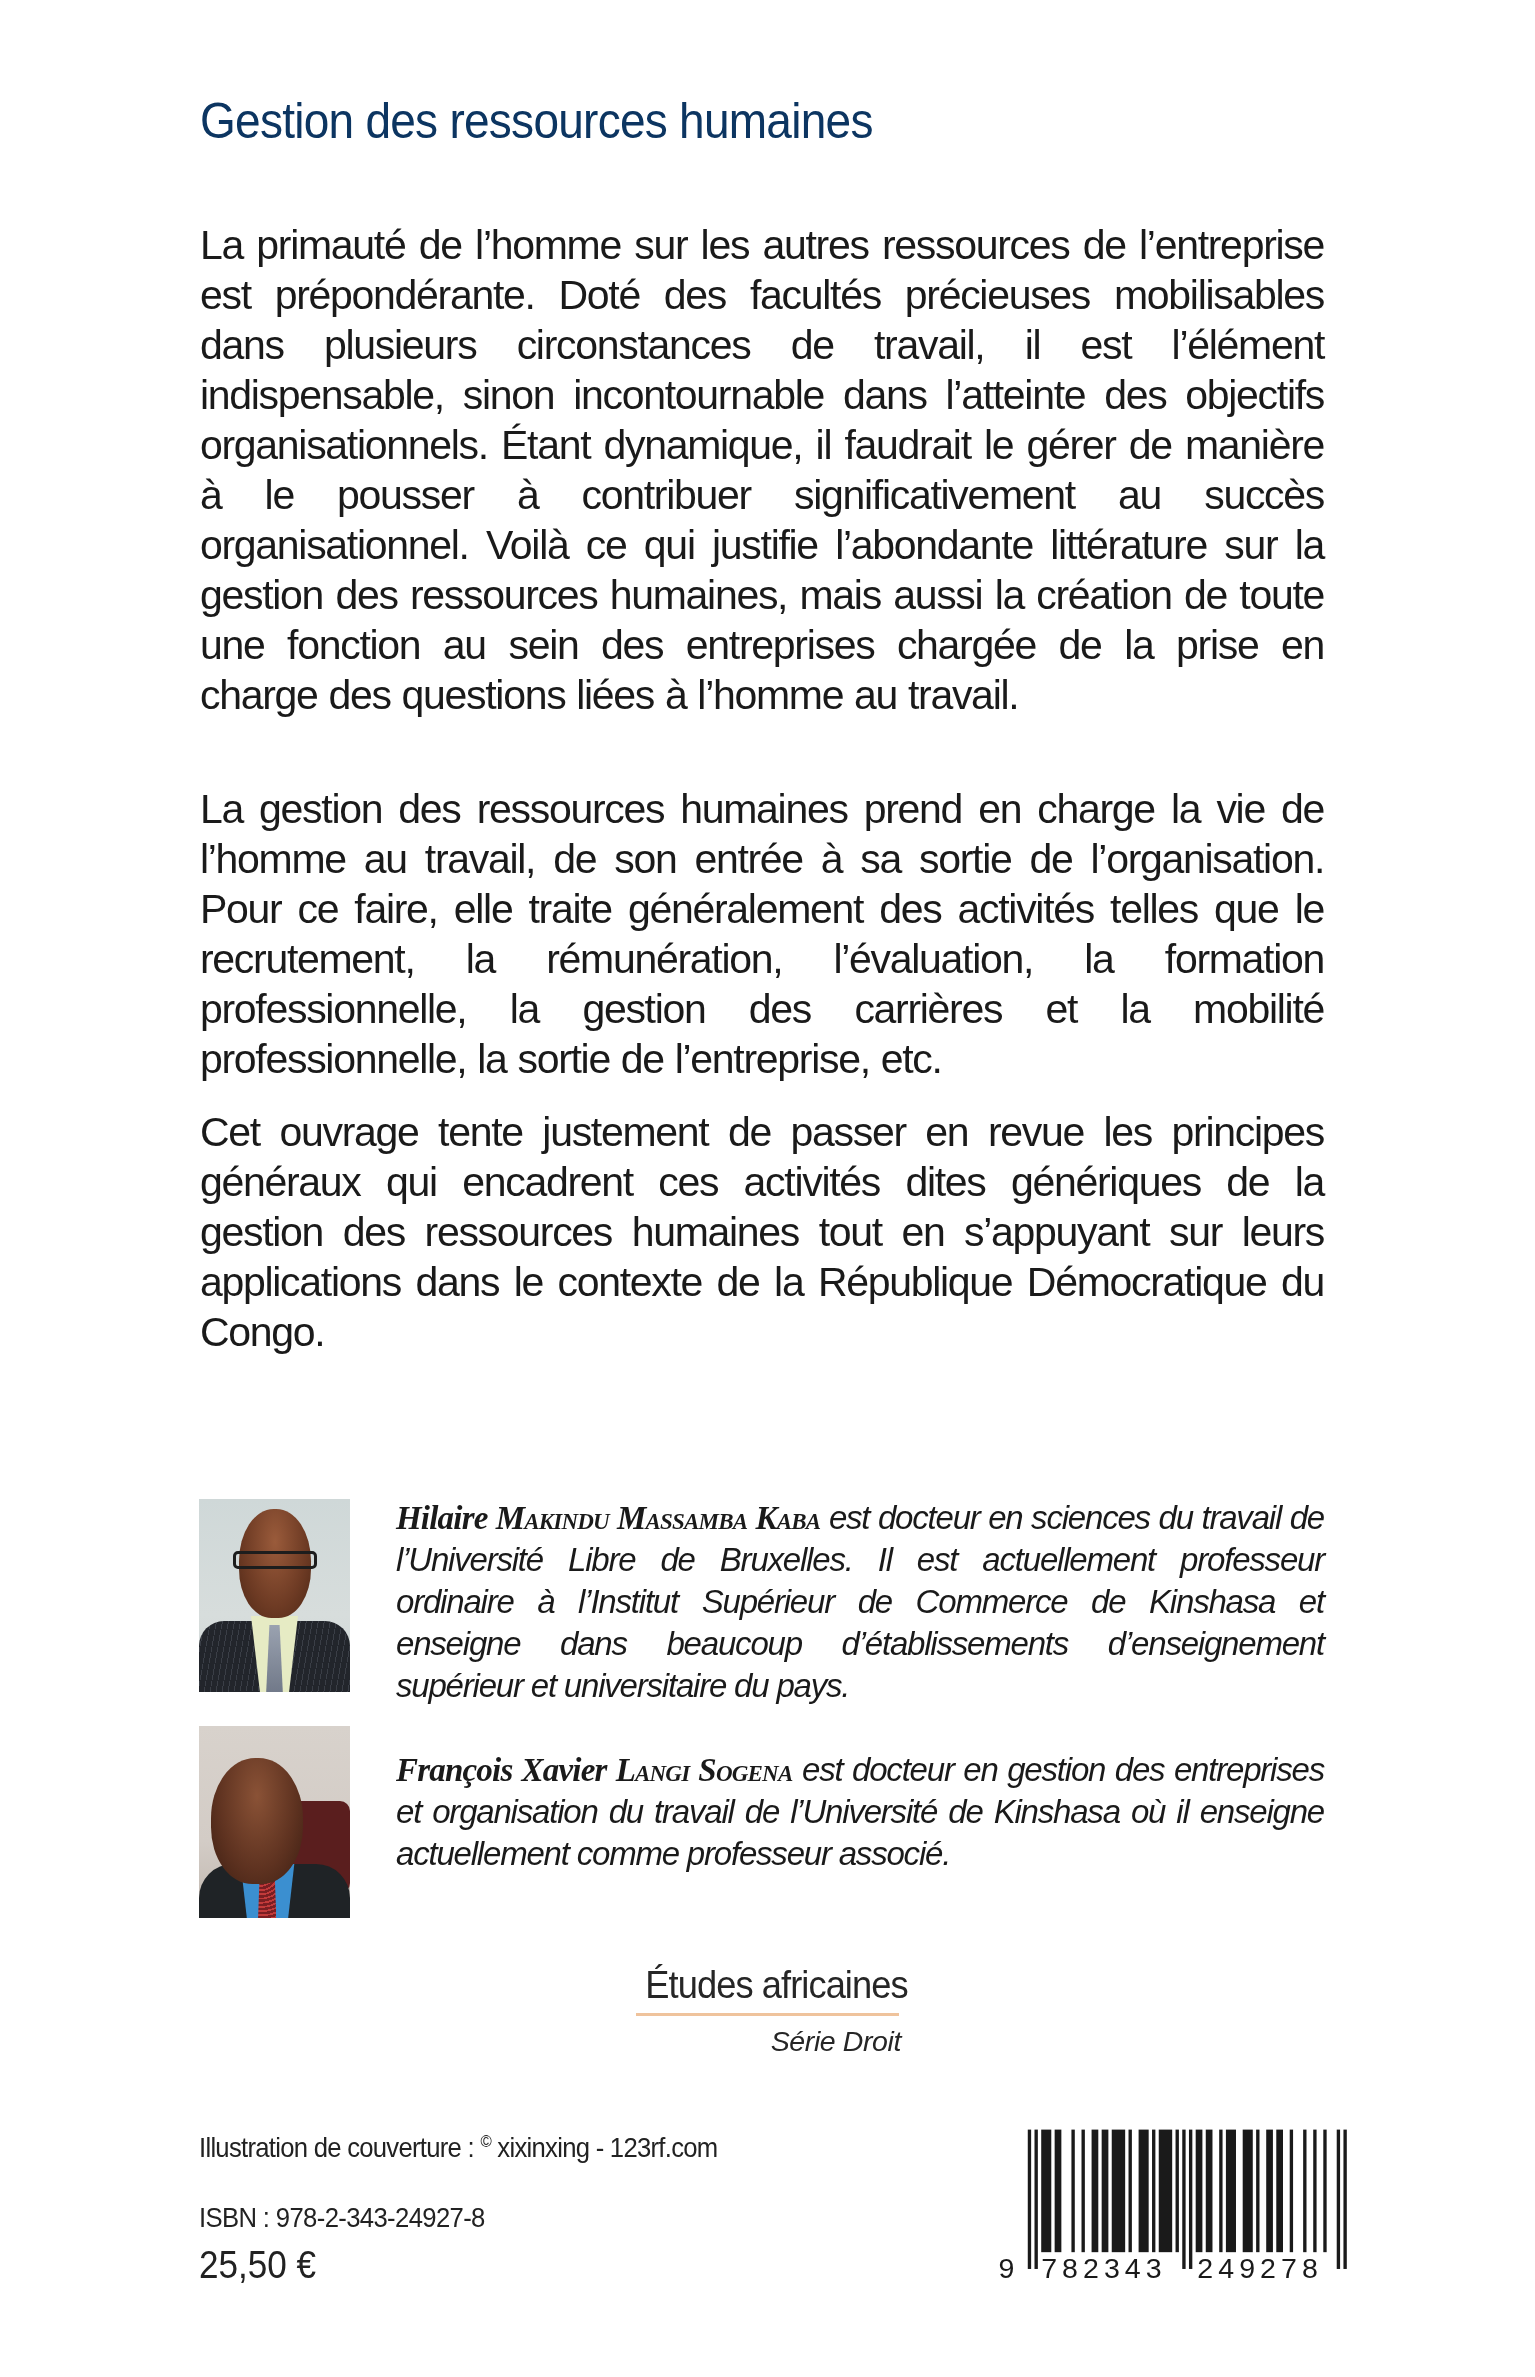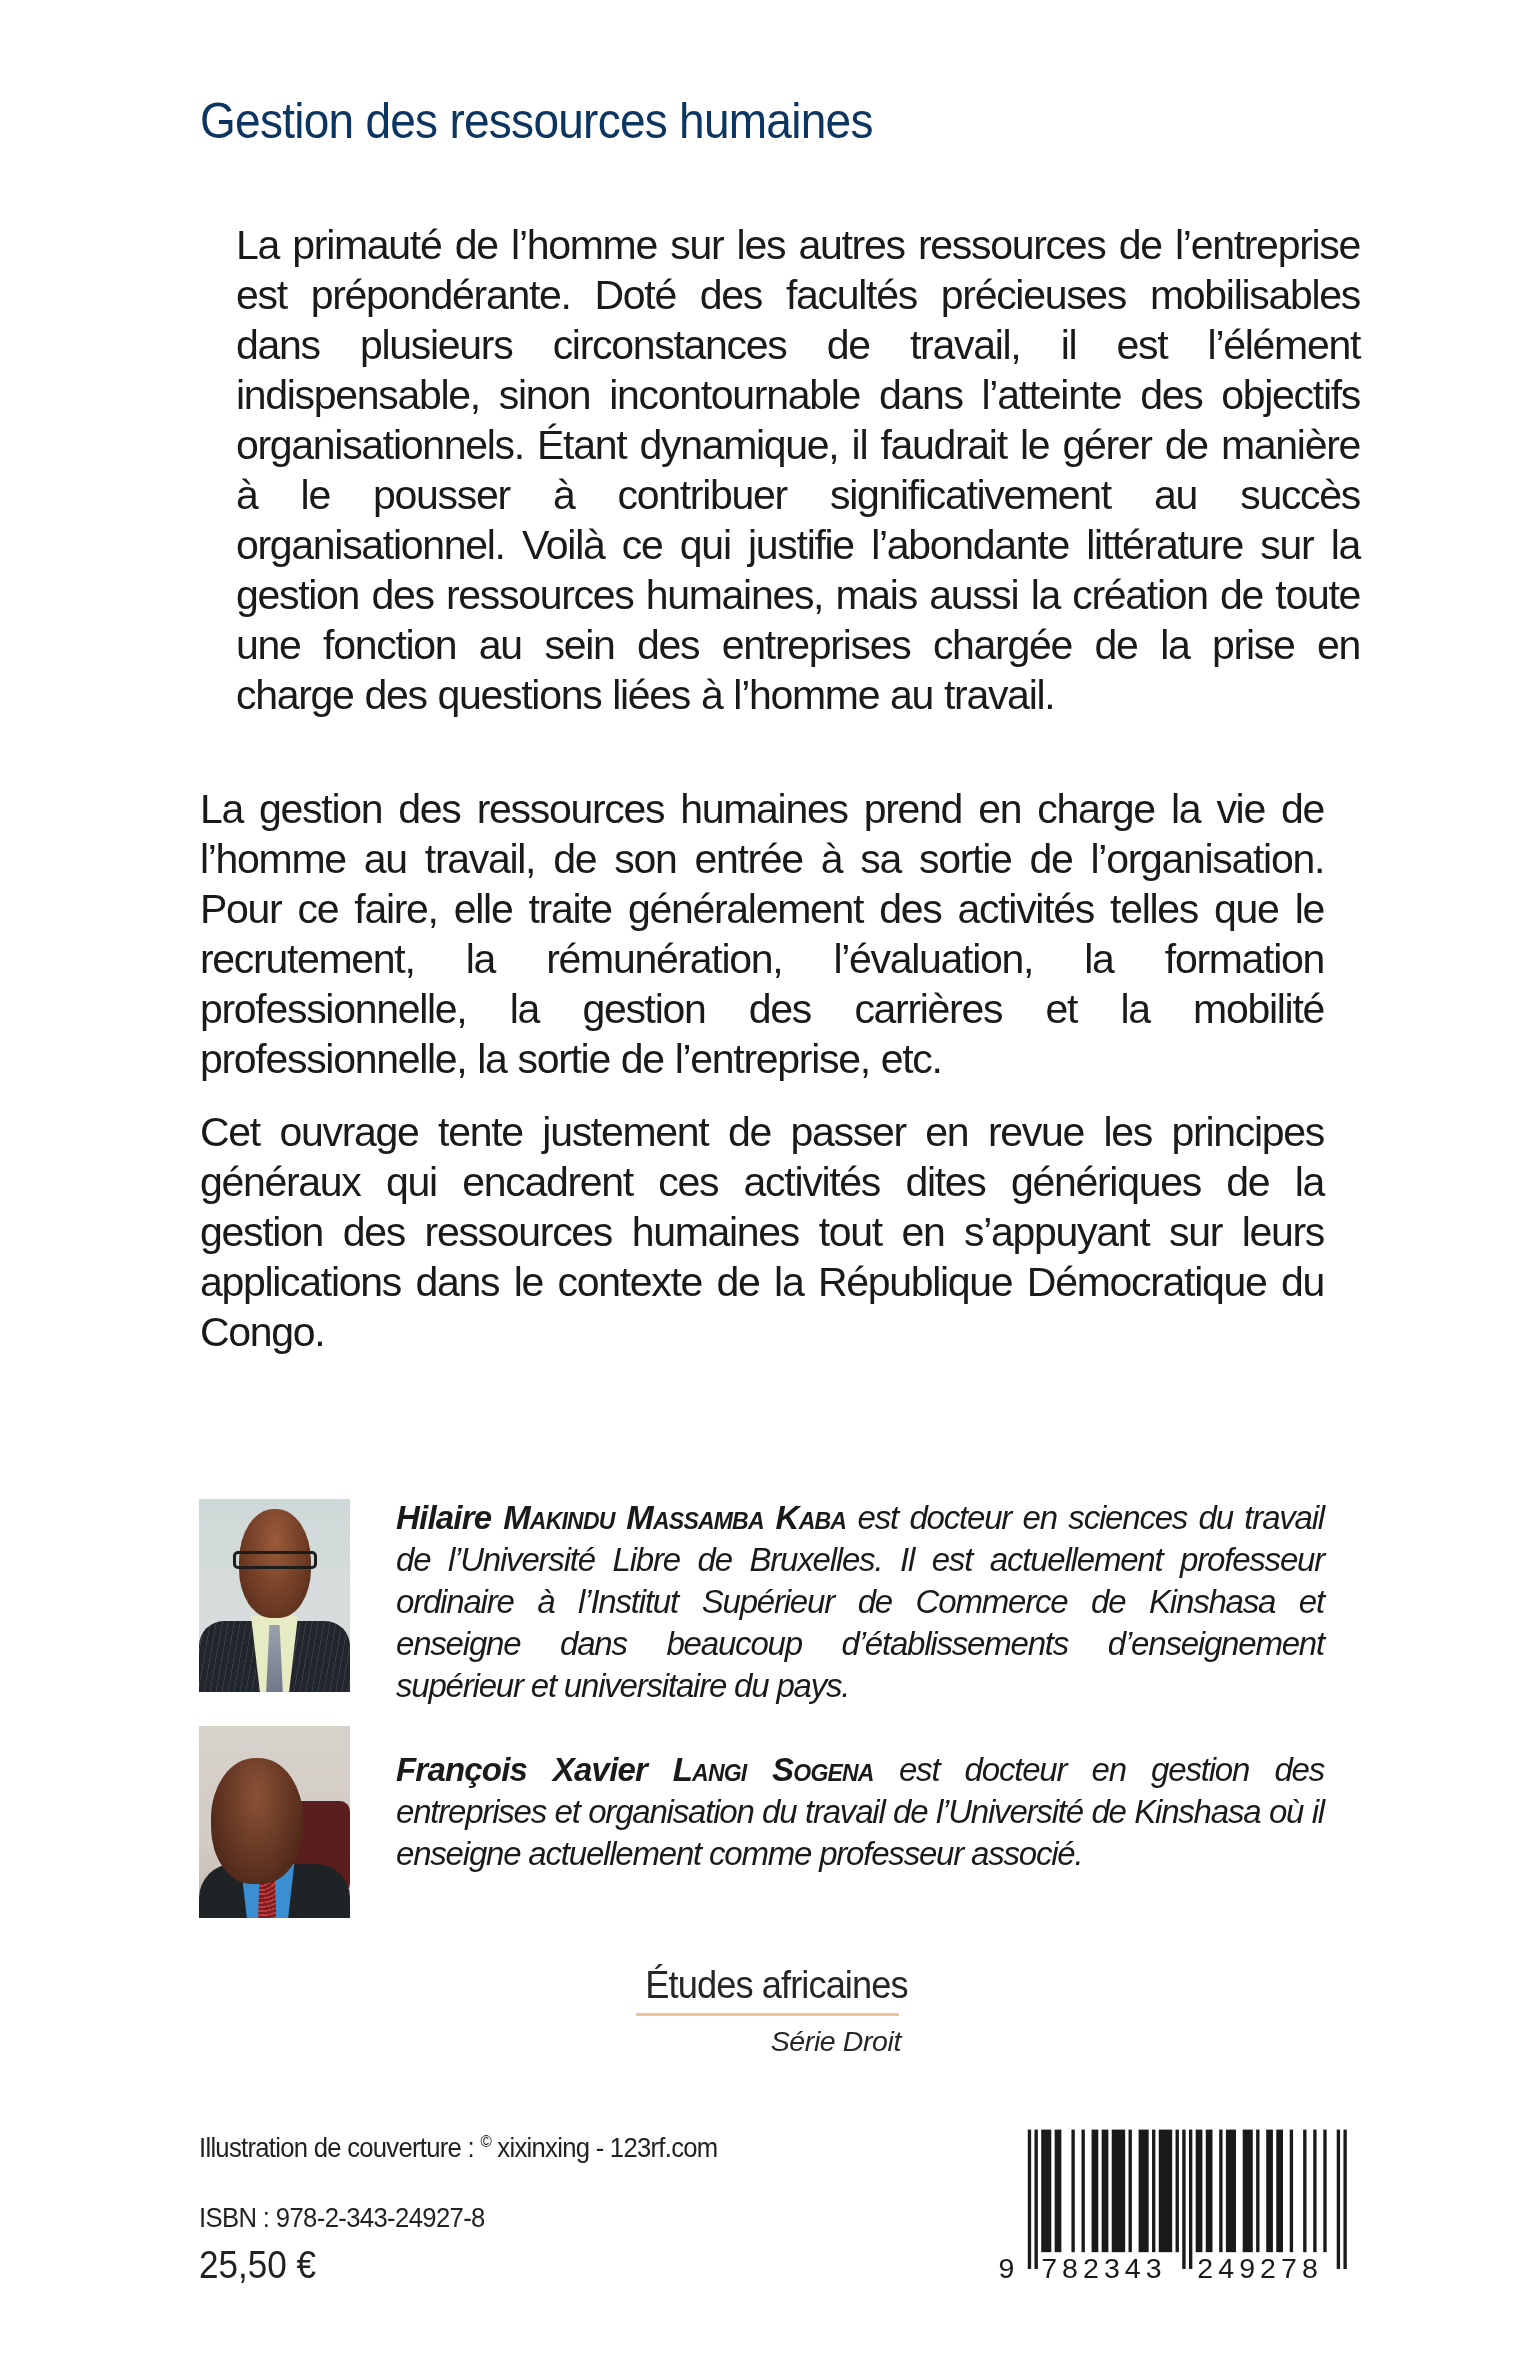--- a/index.html
+++ b/index.html
@@ -2,21 +2,21 @@
 <html style="font-size:13.4px"><head>
 <meta charset="utf-8">
 <style>
   html, body { margin: 0; padding: 0; background: #ffffff; }
   body { width: 1536px; height: 2377px; position: relative; overflow: hidden; font-family: "Liberation Sans", sans-serif; color: #1b1b1b; }
   .abs { position: absolute; }
 
   #title { left: 200px; top: 91px; font-size: 50px; line-height: 60px; color: #0c3561; font-family: "Liberation Sans", sans-serif; letter-spacing: -0.8px; margin: 0; font-weight: normal; transform: scaleX(0.92); transform-origin: left center; white-space: nowrap; }
 
   .body-text { position: absolute; left: 200px; width: 1124px; font-size: 41px; line-height: 50px; text-align: justify; color: #1a1a1a; margin: 0; letter-spacing: -1.3px; word-spacing: 0.8px; }
-  #p1 { top: 220px; margin-left: 36px; }
+  #p1 { top: 220px; }
   #p2 { top: 784px; }
   #p3 { top: 1107px; }
 
   .photo { position: absolute; left: 199px; width: 151px; overflow: hidden; }
   #photo1 { top: 1499px; height: 193px; background: linear-gradient(180deg, #cfd8d8 0%, #d7dddc 60%, #cfd6d6 100%); }
   #photo2 { top: 1726px; height: 192px; background: linear-gradient(180deg, #d8d2cc 0%, #d3ccc6 60%, #bfb6ae 100%); }
   .photo .head { position: absolute; border-radius: 48% 48% 45% 45%; }
   #photo1 .head { left: 40px; top: 10px; width: 72px; height: 109px; background: radial-gradient(ellipse at 50% 30%, #9a5b3b 0%, #6e3b24 60%, #4d2716 100%); }
   #photo1 .glasses { position: absolute; left: 34px; top: 52px; width: 84px; height: 18.4px; border: 3.4px solid #1d1d1d; border-radius: 5px; box-sizing: border-box; }
   #photo1 .suit { position: absolute; left: 0; top: 122px; width: 151px; height: 75px; background: repeating-linear-gradient(100deg, #22252b 0 5px, #3a3e46 5px 5.9px); border-radius: 25px 25px 0 0; }
@@ -24,21 +24,21 @@
   #photo1 .tie { position: absolute; left: 67px; top: 126px; width: 17px; height: 71px; background: linear-gradient(180deg, #9aa2b0, #6f7787); clip-path: polygon(20% 0, 80% 0, 100% 100%, 0 100%); }
   #photo2 .chair { position: absolute; left: 84px; top: 75px; width: 67px; height: 92px; background: #5a1e1e; border-radius: 10px; }
   #photo2 .head { left: 11.7px; top: 32px; width: 92px; height: 126px; background: radial-gradient(ellipse at 50% 30%, #8a5236 0%, #5e3220 60%, #3c1e12 100%); }
   #photo2 .suit { position: absolute; left: 0; top: 138px; width: 151px; height: 59px; background: #1f2326; border-radius: 34px 34px 0 0; }
   #photo2 .shirt { position: absolute; left: 35px; top: 138px; width: 67px; height: 59px; background: #3b8fd0; clip-path: polygon(10% 0, 90% 0, 80% 100%, 20% 100%); }
   #photo2 .tie { position: absolute; left: 59px; top: 144px; width: 18.4px; height: 50px; background: repeating-radial-gradient(circle at 2.5px 2.5px, #c23a3a 0 1.7px, #7a1e22 1.7px 4.2px); clip-path: polygon(10% 0, 90% 0, 100% 100%, 0 100%); }
 
   .bio { position: absolute; left: 396px; width: 928px; font-size: 33px; line-height: 42px; font-style: italic; text-align: justify; margin: 0; color: #1a1a1a; letter-spacing: -1.2px; }
   #bio1 { top: 1497px; }
   #bio2 { top: 1749px; }
-  .bio .name { font-weight: bold; letter-spacing: -0.8px; }
+  .bio .name { font-weight: bold; letter-spacing: -0.8px; font-family: Liberation Serif, serif; }
   .bio .sc { font-variant: small-caps; }
 
   #series-title { left: 636px; top: 1962px; width: 265px; font-size: 39px; line-height: 45px; text-align: center; font-weight: normal; color: #262626; letter-spacing: -1px; transform: scaleX(0.93); transform-origin: center; white-space: nowrap; }
   #series-rule { left: 636px; top: 2013px; width: 263px; height: 2.5px; background: #efc39c; }
   #series-sub { left: 636px; top: 2024px; width: 265px; font-size: 28.5px; line-height: 34px; text-align: right; font-style: italic; color: #262626; letter-spacing: -0.4px; }
 
   #credit { left: 199px; top: 2125px; font-size: 28.5px; line-height: 34px; color: #222; letter-spacing: -0.8px; white-space: nowrap; transform: scaleX(0.9); transform-origin: left center; }
   #credit sup { font-size: 17px; vertical-align: 10px; }
   #isbn { left: 199px; top: 2200px; font-size: 28.5px; line-height: 34px; color: #222; letter-spacing: -0.7px; white-space: nowrap; transform: scaleX(0.9); transform-origin: left center; }
   #price { left: 199px; top: 2244px; font-size: 39px; line-height: 42px; color: #222; white-space: nowrap; transform: scaleX(0.9); transform-origin: left center; }

